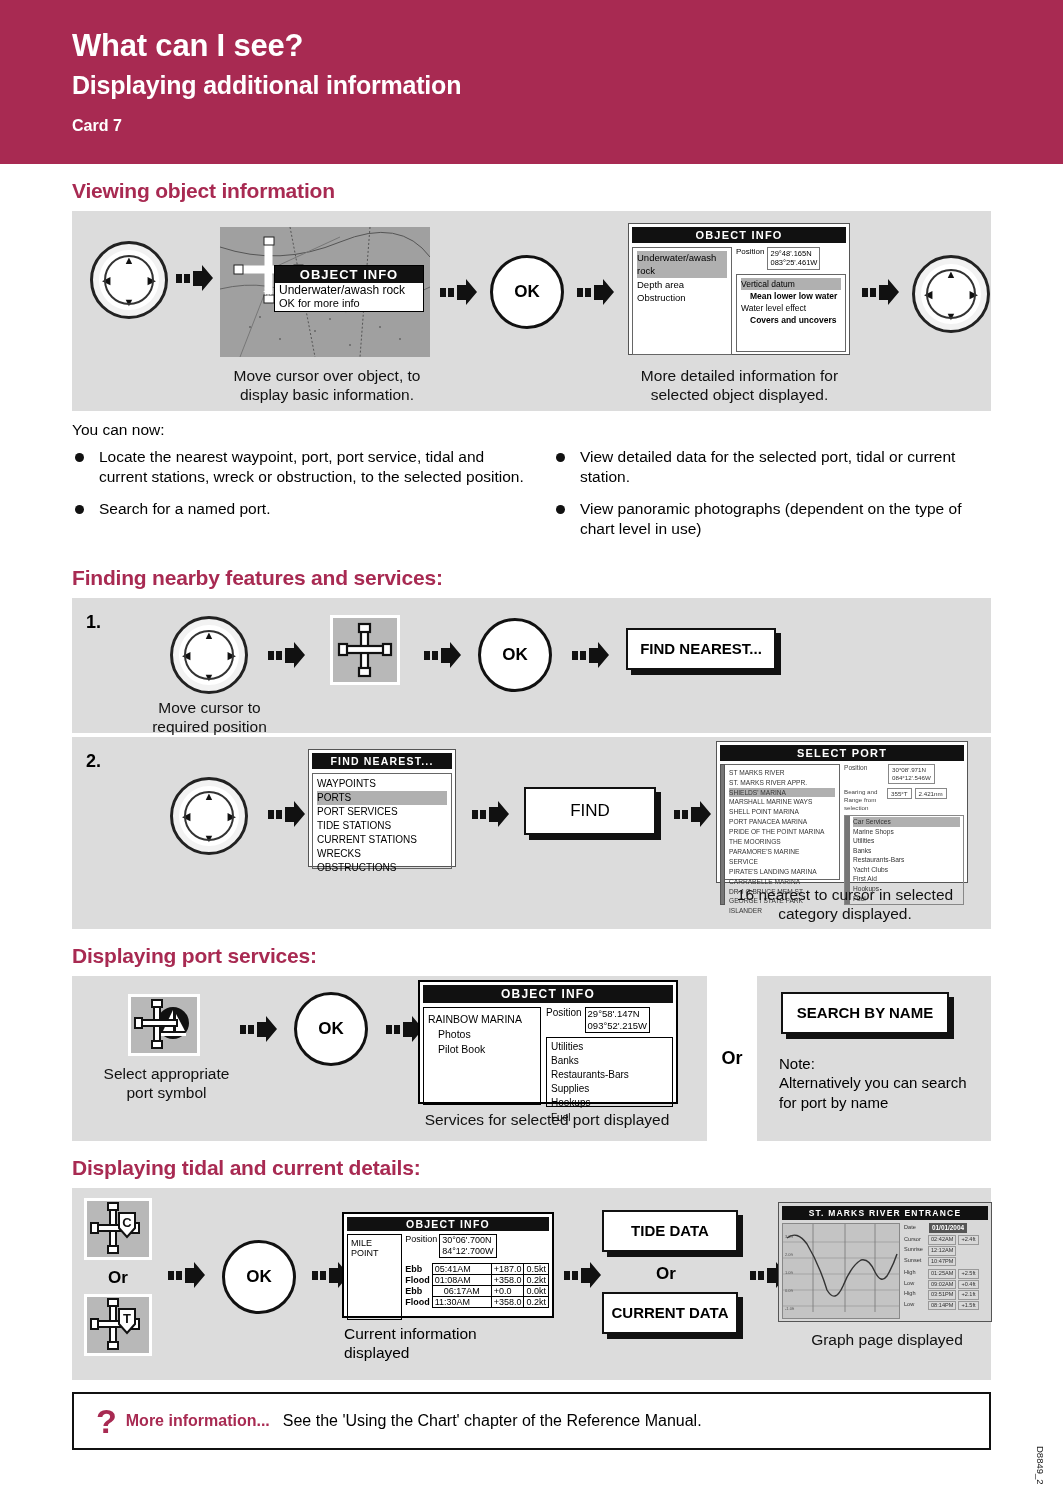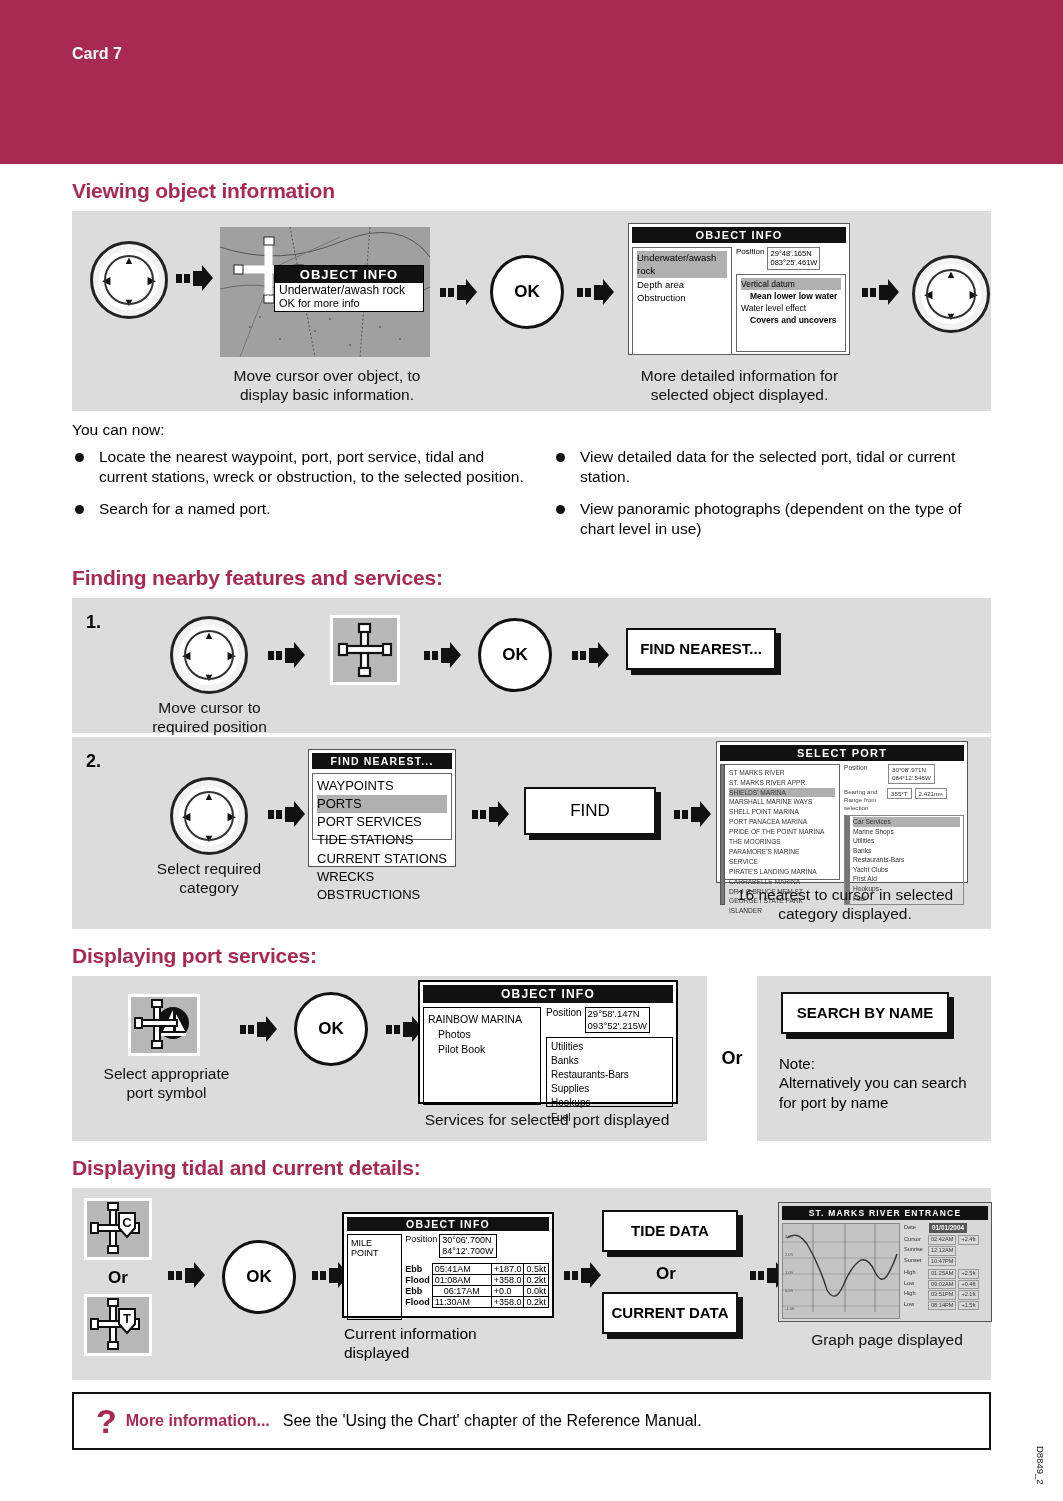--- a/index.html
+++ b/index.html
@@ -104,20 +104,22 @@
   .more-txt { font-size:16px; margin-left:13px; }
   .docid {
     position:absolute; right:17px; bottom:16px;
     font-size:9.5px; writing-mode:vertical-rl; color:#222;
   }
 </style>
 </head>
 <body>
 
 <div class="header">
+  <div class="h-title">What can I see?</div>
+  <div class="h-sub">Displaying additional information</div>
   <div class="h-card">Card 7</div>
 </div>
 
 <div class="page">
 
 <div class="sec-head">Viewing object information</div>
 
 <div class="panel" style="height:200px;">
   <div class="row" style="position:absolute; left:18px; top:30px;">
     <div class="joy">
@@ -314,36 +316,32 @@
 
 <div class="panel" style="height:192px; margin-top:4px;">
   <div style="position:absolute;left:14px;top:14px;font-size:18px;font-weight:bold;">2.</div>
 
   <div class="joy" style="position:absolute;left:98px;top:40px;">
     <span class="t">▲</span>
     <span class="b">▼</span>
     <span class="l">◀</span>
     <span class="r">▶</span>
   </div>
-  <div class="caption" style="position:absolute;left:52px;top:122px;width:170px;">
-    <div>Select required</div>
-    <div>category</div>
-  </div>
 
   <div class="arrow" style="position:absolute;left:196px;top:64px;">
     <svg width="38" height="26" viewBox="0 0 38 26">
           <rect x="0" y="9" width="6" height="9" fill="#111"></rect>
           <rect x="8" y="9" width="6" height="9" fill="#111"></rect>
           <path d="M17 6 L17 21 L26 21 L26 26 L37 13 L26 0 L26 6 Z" fill="#111"></path>
         </svg>
   </div>
 
   <div class="scr" style="position:absolute;left:236px;top:12px;width:148px;height:118px;padding:3px;">
     <div class="scr-title" style="padding:2px 0;font-size:10.5px;">FIND NEAREST...</div>
-    <div class="scr-list" style="margin-top:4px;height:67px;font-size:13px;line-height:1.4;">
+    <div class="scr-list" style="margin-top:4px;height:96px;font-size:10px;line-height:1.4;">
       <div>WAYPOINTS</div>
       <div class="hl">PORTS</div>
       <div>PORT SERVICES</div>
       <div>TIDE STATIONS</div>
       <div>CURRENT STATIONS</div>
       <div>WRECKS</div>
       <div>OBSTRUCTIONS</div>
     </div>
   </div>
 

